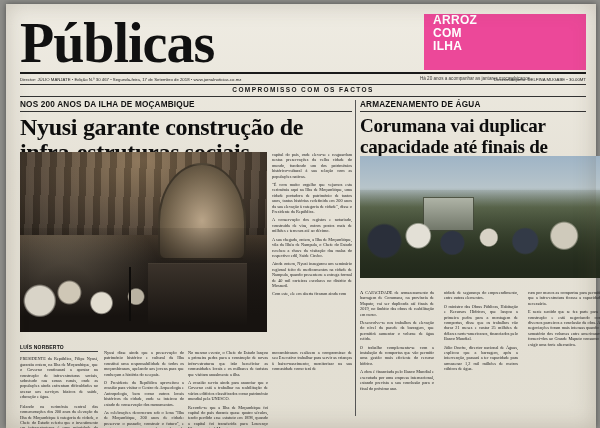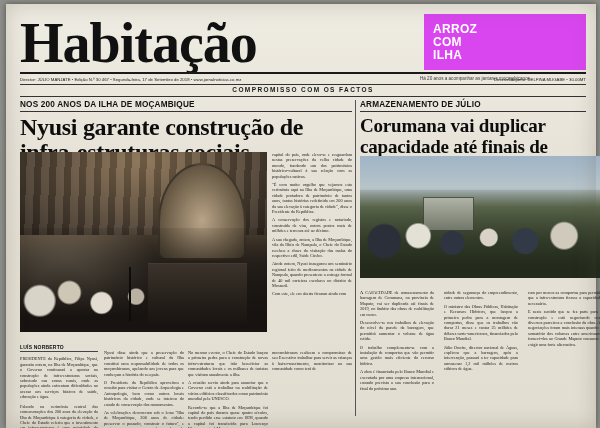--- a/index.html
+++ b/index.html
@@ -57,23 +57,23 @@
     color: #111;
     line-height: 58px;
   }
 
   .ad-box {
     position: absolute;
     right: 0;
     top: 2px;
     width: 162px;
     height: 56px;
-    background: #d946ef;
+    background: #ec4899;
     display: flex;
-    align-items: center;
+    align-items: flex-start;
   }
   .ad-text {
     color: #ffffff;
     font-family: "Liberation Sans", sans-serif;
     font-weight: bold;
     font-size: 12px;
     line-height: 13px;
     padding-left: 9px;
     letter-spacing: 0.3px;
   }
@@ -353,21 +353,21 @@
   }
 </style>
 </head>
 <body>
 
 <div class="page">
   <div class="sheet">
     <div class="inner">
 
       <div class="masthead">
-        <div class="nameplate">Habitação</div>
+        <div class="nameplate">Públicas</div>
 
         <div class="ad-box">
           <div class="ad-text">
             <div>ARROZ</div>
             <div>COM</div>
             <div>ILHA</div>
           </div>
           <div class="ad-sub">Há 20 anos a acompanhar as jantares mocambicanos</div>
         </div>
 
@@ -428,21 +428,21 @@
             <p>A ocasião serviu ainda para anunciar que o Governo está a trabalhar na reabilitação de vários edifícios classificados como património mundial pela UNESCO.</p>
             <p>Recorde-se que a Ilha de Moçambique foi capital do país durante quase quatro séculos, tendo perdido esse estatuto em 1898, quando a capital foi transferida para Lourenço Marques, actual Maputo.</p>
           </div>
 
           <div class="col cols" style="left:252px; top:250px; width:80px;">
             <p>mocambicanos realizem a compromisso de seu Executivo trabalhar para servir as crianças à baixo-nascimento, monitorizar na sua comunidade como terá de</p>
           </div>
         </div>
 
         <div class="right-block">
-          <div class="kicker">ARMAZENAMENTO DE JÚLIO</div>
+          <div class="kicker">ARMAZENAMENTO DE ÁGUA</div>
           <div class="kicker-rule"></div>
           <div class="headline-right">Corumana vai duplicar capacidade até finais de 2019</div>
 
           <div class="photo photo-right">
             <div class="board"></div>
             <div class="people"></div>
 
           </div>
 
           <div class="col cols" style="left:0; top:190px; width:74px;">

